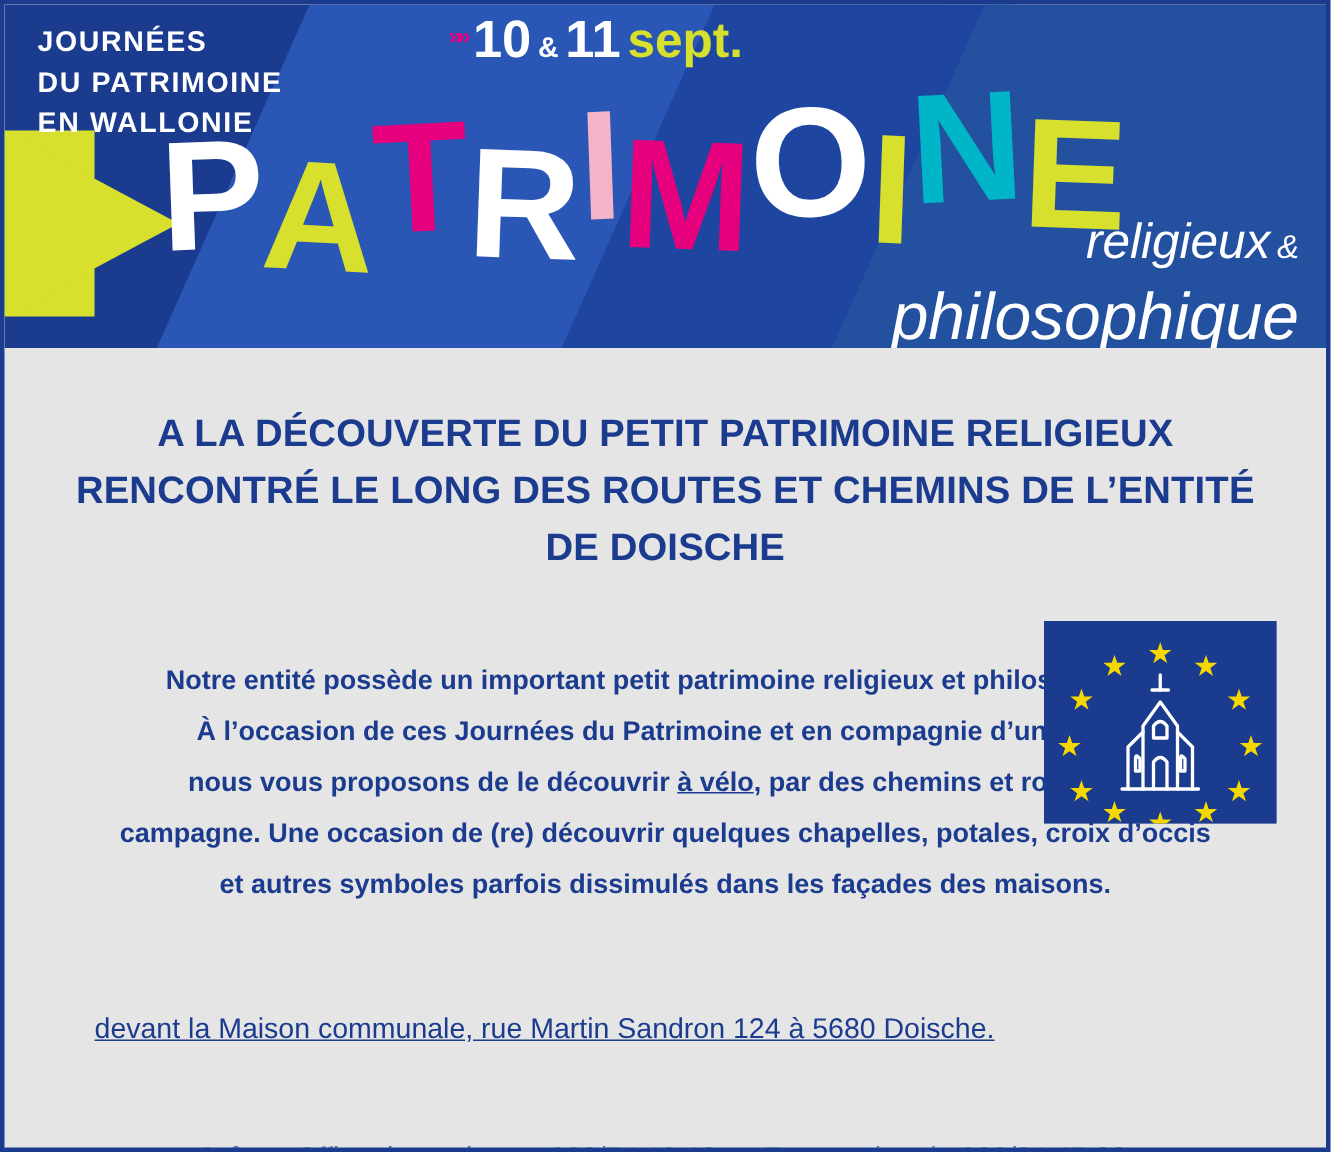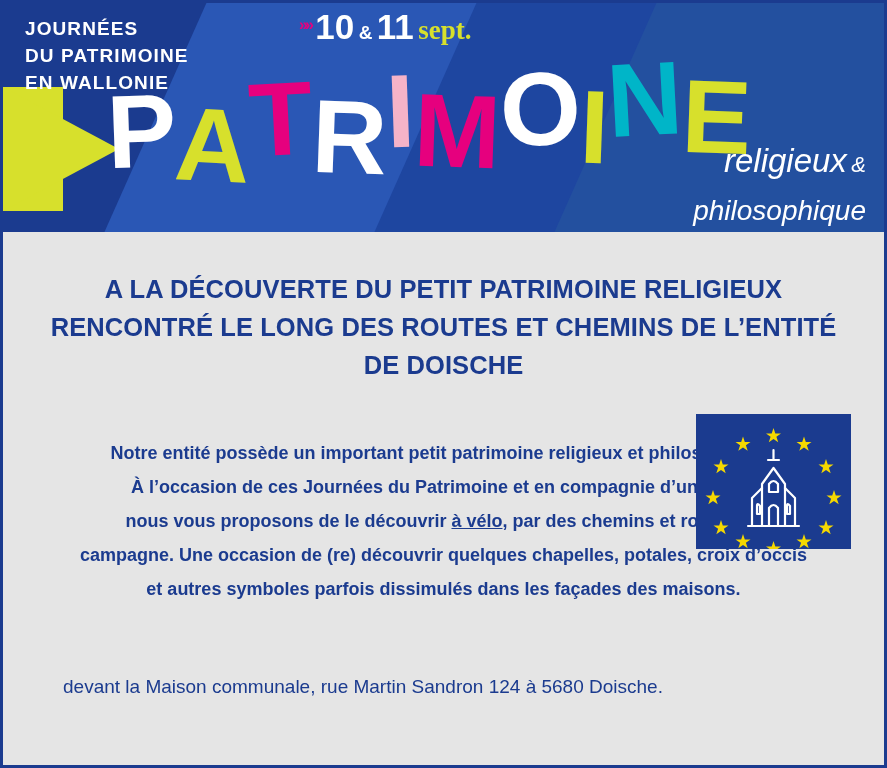--- a/index.html
+++ b/index.html
@@ -86,21 +86,21 @@
   }
   .dates .arrows {
     color: #e6007e;
     font-size: 16px;
     letter-spacing: -3px;
     vertical-align: 9px;
   }
   .dates .d1 { color: #ffffff; font-size: 35px; }
   .dates .amp { color: #ffffff; font-size: 19px; }
   .dates .d2 { color: #ffffff; font-size: 35px; }
-  .dates .sept { color: #d7e02c; font-size: 27px; font-family: Liberation Serif, serif; }
+  .dates .sept { color: #d7e02c; font-size: 33px; }
 
   .word {
     position: absolute;
     left: 104px; top: 46px;
     z-index: 8;
     white-space: nowrap;
     font-family: "Liberation Sans", sans-serif;
   }
   .word span {
     display: inline-block;
@@ -124,21 +124,21 @@
   .subtitle {
     position: absolute;
     right: 18px; top: 136px;
     text-align: right;
     color: #ffffff;
     z-index: 9;
     line-height: 44px;
     font-style: italic;
   }
   .subtitle .s1 { font-size: 33px; }
-  .subtitle .s2 { font-size: 28px; }
+  .subtitle .s2 { font-size: 44px; }
   .subtitle .amp2 { font-size: 22px; }
 
   
   .content {
     position: relative;
     padding: 0 32px;
   }
   .headline {
     margin: 38px auto 0;
     width: 790px;
@@ -166,20 +166,21 @@
     width: 660px;
     text-align: center;
     color: #1b3b8f;
     font-size: 21px;
     line-height: 38px;
   }
   .rdv .b { font-weight: bold; }
   .rdv .u { text-decoration: underline; }
   .rdv .line2 {
     font-size: 19px;
+    text-decoration: underline;
   }
 
   .infos {
     position: absolute;
     left: 0; right: 0; top: 492px;
     text-align: center;
     color: #1b3b8f;
     font-size: 19px;
   }
   .infos .b { font-weight: bold; text-decoration: underline; }

